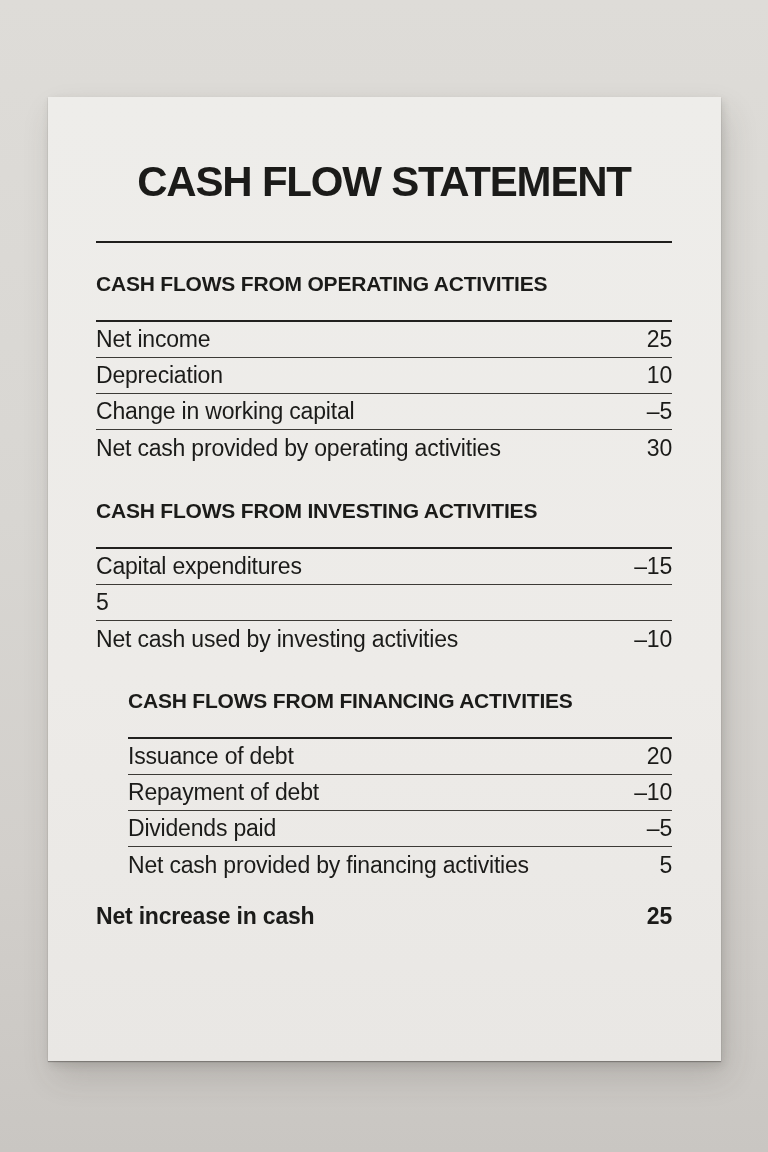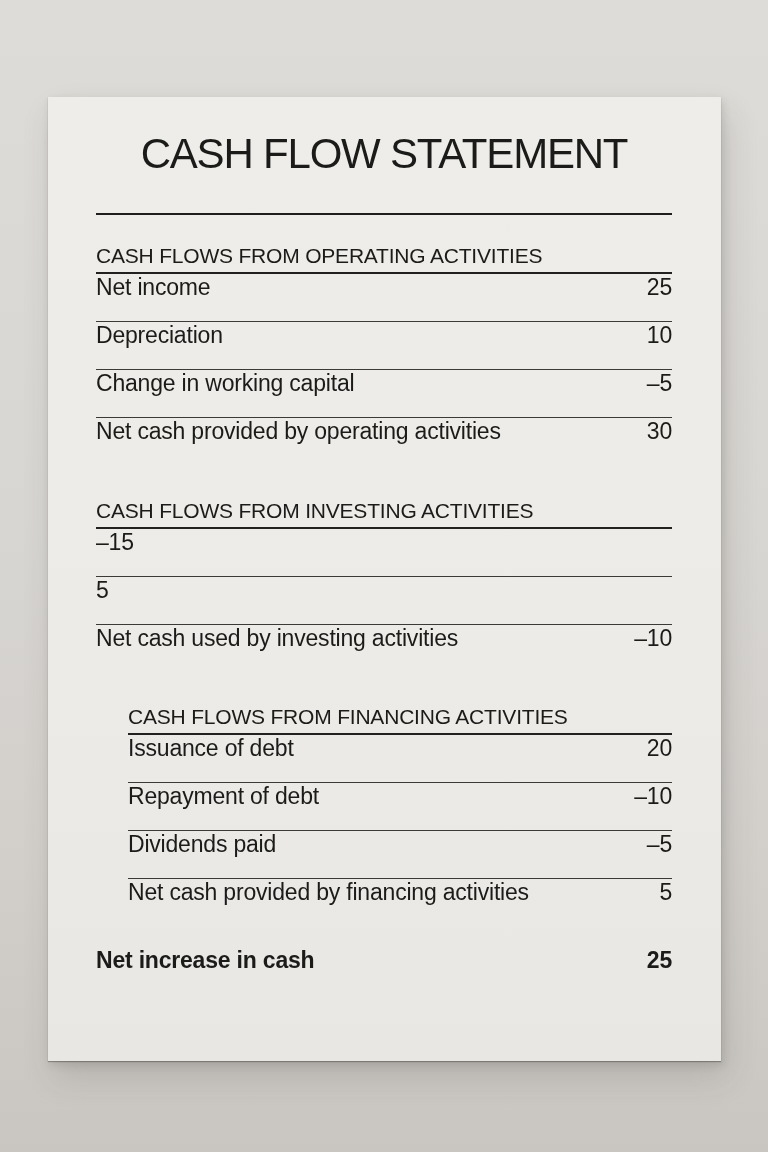--- a/index.html
+++ b/index.html
@@ -24,55 +24,56 @@
     background: linear-gradient(180deg, #eeedea 0%, #edebe8 60%, #e9e7e4 100%);
     box-shadow:
       0 1px 1px rgba(40, 38, 34, 0.35),
       2px 4px 8px rgba(60, 56, 50, 0.14),
       6px 16px 30px rgba(60, 56, 50, 0.16);
   }
   .content {
     padding: 0 49px 0 48px;
   }
   .doc-title {
-    margin-top: 34px;
+    margin-top: 62px;
     height: 46px;
     line-height: 46px;
     text-align: center;
     font-size: 42px;
-    font-weight: 400;
+    font-weight: 700;
     letter-spacing: -1.2px;
     color: #1b1b19;
     white-space: nowrap;
   }
   .title-rule {
     margin-top: 36px;
     height: 2px;
     background: #1f1e1c;
   }
   .section {
     margin-top: 30px;
   }
   .section-2 { margin-top: 34px; }
   .section-3 { margin-top: 33px; margin-left: 32px; }
   .section-header {
     font-size: 21px;
-    font-weight: 400;
+    font-weight: 700;
     letter-spacing: -0.2px;
     line-height: 21px;
-    padding-bottom: 6px;
+    padding-bottom: 26px;
     border-bottom: 2px solid #22211f;
     color: #1b1b19;
     white-space: nowrap;
   }
   .row {
     box-sizing: border-box;
-    height: 48px;
+    height: 36px;
     display: flex;
     justify-content: space-between;
+    align-items: center;
     border-bottom: 1px solid #3c3a36;
     font-size: 23px;
     letter-spacing: -0.2px;
   }
   .row.total {
     border-bottom: none;
     font-weight: 400;
   }
   .row .label { text-align: left; }
   .row .value { text-align: right; }
@@ -113,20 +114,21 @@
       </div>
       <div class="row total">
         <span class="label">Net cash provided by operating activities</span>
         <span class="value">30</span>
       </div>
     </div>
 
     <div class="section section-2">
       <div class="section-header">CASH FLOWS FROM INVESTING ACTIVITIES</div>
       <div class="row">
+        <span class="label">Capital expenditures</span>
         <span class="value">–15</span>
       </div>
       <div class="row">
         <span class="value">5</span>
       </div>
       <div class="row total">
         <span class="label">Net cash used by investing activities</span>
         <span class="value">–10</span>
       </div>
     </div>

